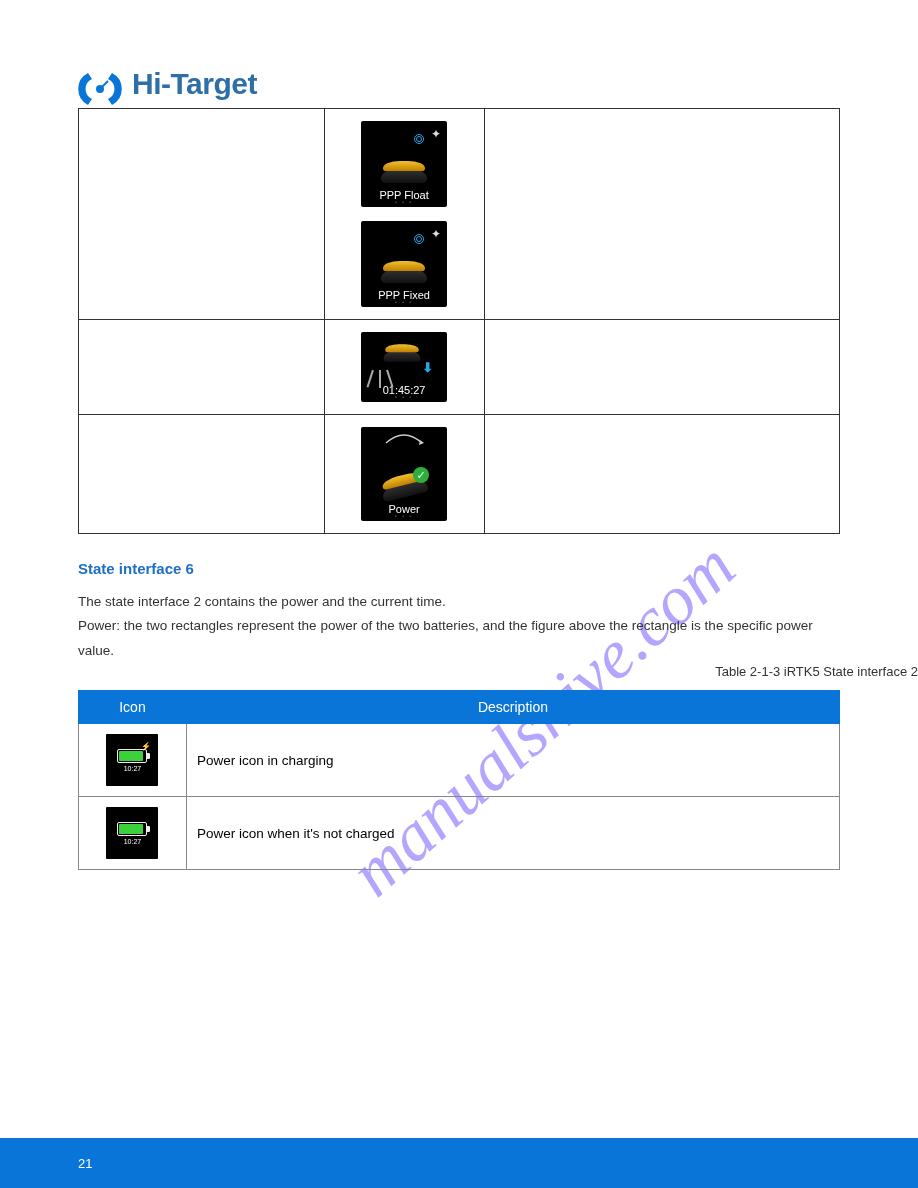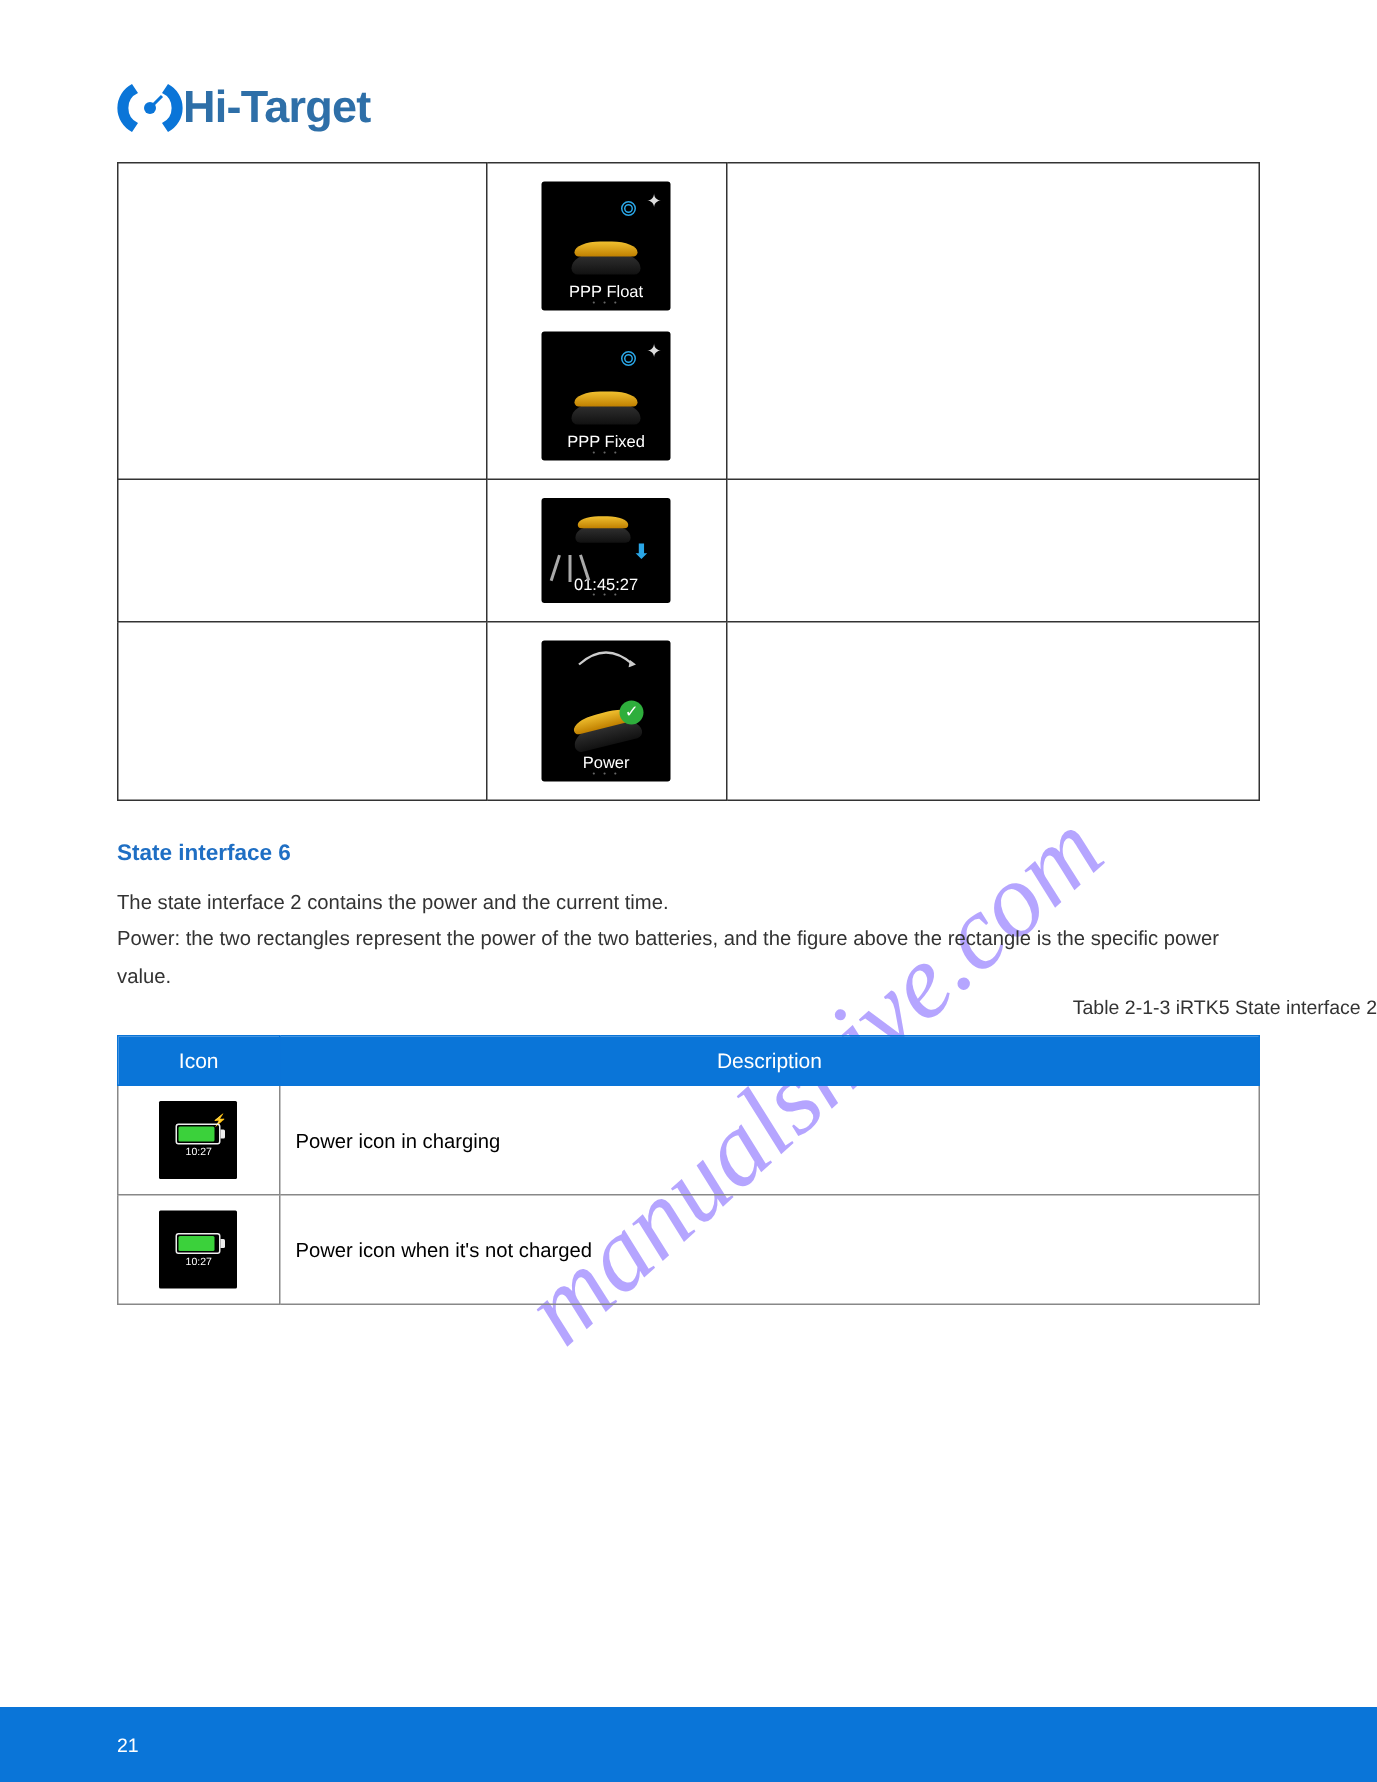--- a/index.html
+++ b/index.html
@@ -1,20 +1,20 @@
 <!DOCTYPE html>
 <html><head>
 <meta charset="utf-8">
 <style>
   * { box-sizing: border-box; margin: 0; padding: 0; }
   html, body { width: 918px; height: 1188px; font-family: Arial, sans-serif; background: #fff; position: relative; }
   .page { width: 918px; height: 1188px; position: relative; }
 
   
-  .logo { position: absolute; top: 50px; left: 78px; display: flex; align-items: center; }
+  .logo { position: absolute; top: 67px; left: 78px; display: flex; gap: 10px; }
   .logo-mark { width: 44px; height: 44px; position: relative; }
   .logo-mark svg { width: 44px; height: 44px; }
   .logo-text { font-size: 30px; font-weight: 700; color: #2e6fa8; letter-spacing: -0.5px; }
 
   
   .table1 { position: absolute; top: 108px; left: 78px; width: 762px; border: 1px solid #333; border-collapse: collapse; }
   .table1 td { border: 1px solid #333; vertical-align: middle; padding: 8px; }
   .table1 .col-a { width: 246px; }
   .table1 .col-b { width: 160px; text-align: center; }
   .table1 .col-c { width: 356px; }

